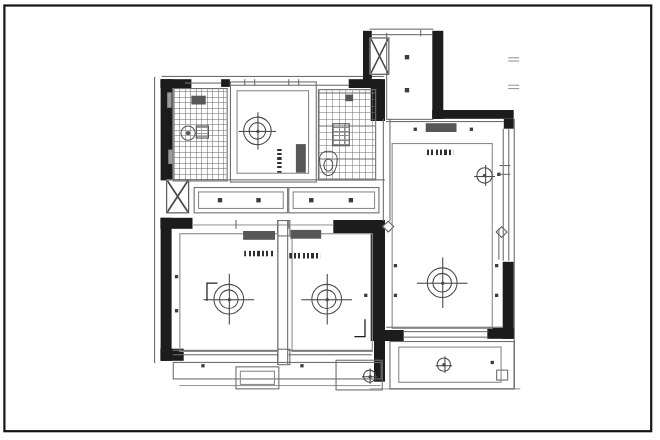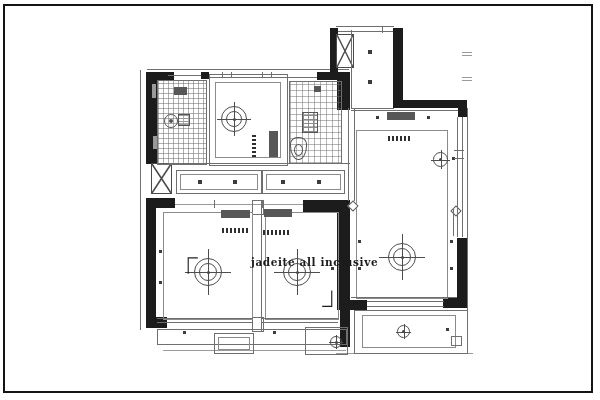--- a/index.html
+++ b/index.html
@@ -213,17 +213,16 @@
     </div>
 
   <div class="a room" style="left:354px;top:310px;width:112px;height:42px;"></div>
   <div class="a inner" style="left:362px;top:315px;width:92px;height:31px;"></div>
   <div class="a lamp" style="left:397px;top:325px;width:11px;height:11px;">
       <span class="cdot"></span>
     </div>
   <div class="a dot" style="left:446px;top:328px;"></div>
   <div class="a room" style="left:451px;top:336px;width:9px;height:8px;"></div>
 
-  <div class="a wm wm-sub" style="left:251px;top:256px;">jadeite all inclusive</div>
   <div class="a wm wm-br" style="left:168px;top:251px;">「</div>
   <div class="a wm wm-br" style="left:319px;top:271px;">」</div>
 
 </div>
 
 </body></html>

